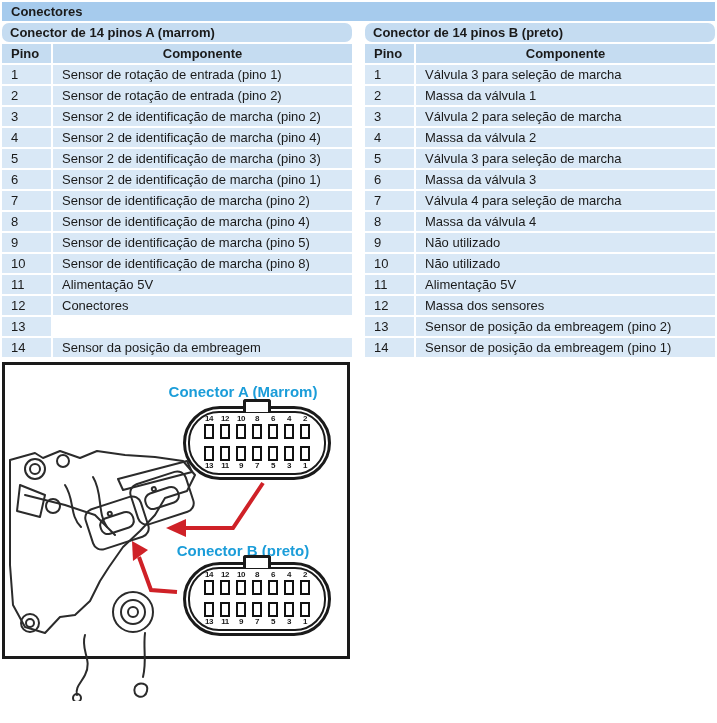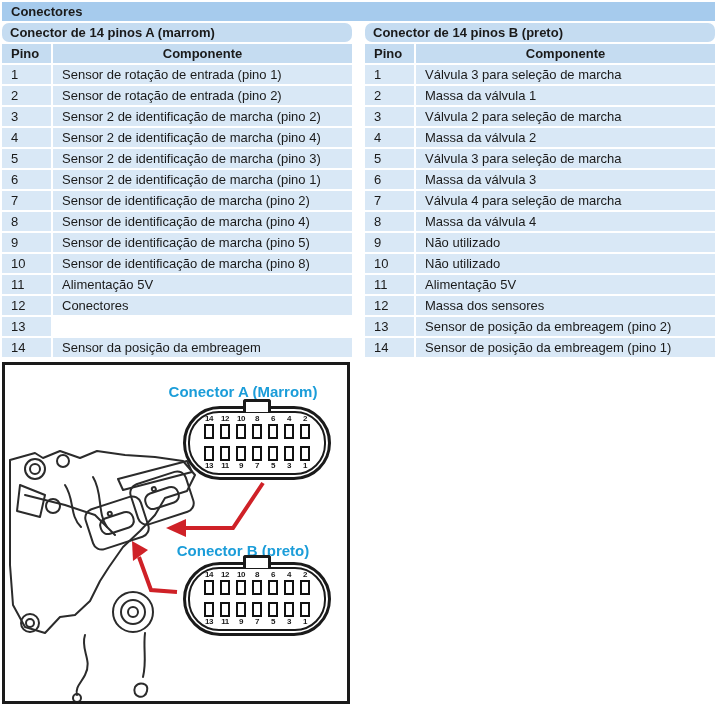--- a/index.html
+++ b/index.html
@@ -25,21 +25,21 @@
   }
   .tbl-colhead,.tbl-row{display:flex;height:19px;margin-bottom:2px;font-size:13px;line-height:19px;}
   .tbl-colhead{font-weight:bold;}
   .tbl-colhead .cell-pin,.tbl-colhead .cell-comp{background:var(--header-bg,#c5dcf1);}
   .tbl-row .cell-pin,.tbl-row .cell-comp{background:var(--row-bg,#d9e8f6);}
   .cell-pin{width:49px;padding-left:9px;box-sizing:border-box;flex:none;}
   .cell-comp{flex:1;margin-left:2px;padding-left:9px;box-sizing:border-box;}
   .tbl-colhead .cell-comp{text-align:center;padding-left:0;}
   
   .diagram-box{
-    position:absolute;left:2px;top:362px;width:348px;height:342px;
+    position:absolute;left:2px;top:362px;width:348px;height:297px;
     border:3px solid #1a1a1a;box-sizing:border-box;background:#fff;
   }
   .sketch-svg{position:absolute;left:0;top:0;width:342px;height:336px;}
   .conn-label{
     position:absolute;left:123px;width:230px;text-align:center;
     color:var(--label-cyan,#1b9dd9);font-size:15px;font-weight:bold;
   }
   .conn-label.a{top:18px;}
   .conn-label.b{top:177px;}
   

